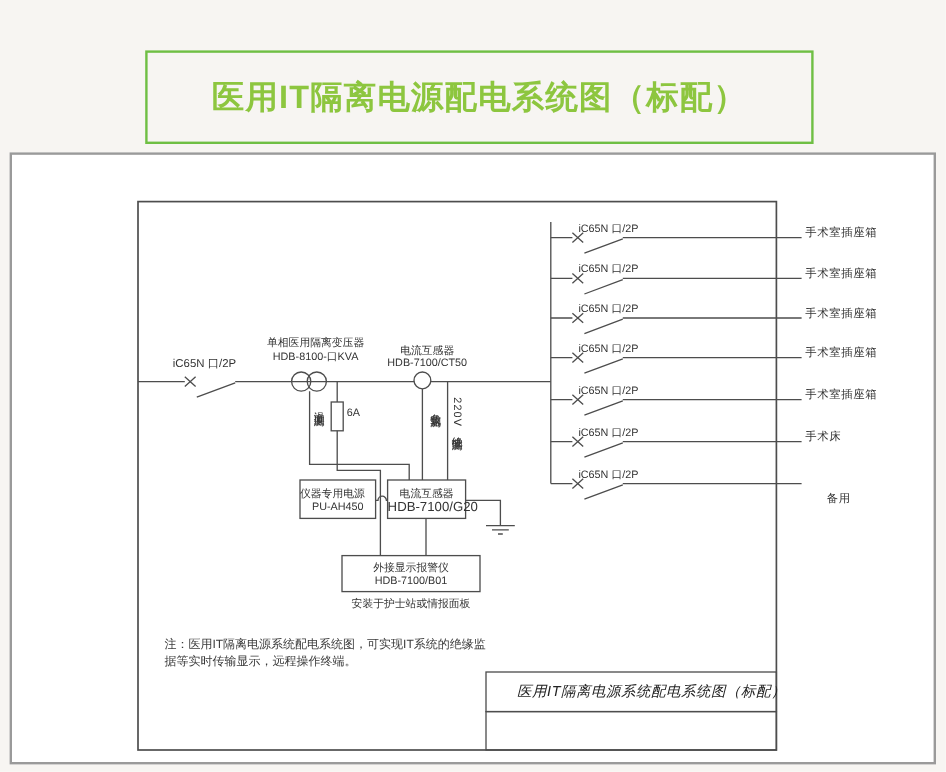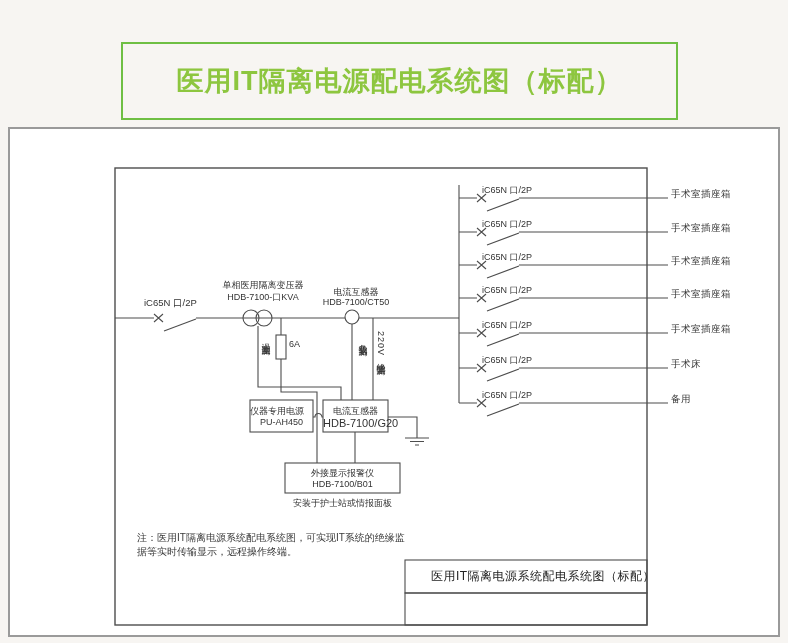--- a/index.html
+++ b/index.html
@@ -16,21 +16,21 @@
   svg.diagram{position:absolute;left:0;top:0;width:788px;height:643px;}
   
   .lbl{position:absolute;color:#333;white-space:nowrap;}
   .f9{font-size:9px;}  .f95{font-size:9.5px;}
   .ctr{text-align:center;}
   .vtext{writing-mode:vertical-rl;text-orientation:mixed;letter-spacing:1px;line-height:1;}
   .blabel{position:absolute;left:482px;font-size:9px;color:#333;white-space:nowrap;}
   .llabel{position:absolute;left:671px;font-size:9.5px;color:#333;white-space:nowrap;letter-spacing:0.5px;}
   .note{position:absolute;left:137px;top:531px;font-size:10px;line-height:13.5px;color:#3a3a3a;}
   .tblock{position:absolute;left:405px;top:560px;width:276px;height:33px;
-    display:flex;align-items:center;justify-content:center;font-size:12px;color:#222;letter-spacing:0.5px;}
+    display:flex;align-items:center;justify-content:center;font-size:12px;color:#222;letter-spacing:0.5px;font-style:italic;}
 </style>
 </head>
 <body>
 
 <div id="canvas">
 
   <div class="title-box">
     <h1>医用IT隔离电源配电系统图（标配）</h1>
   </div>
 
@@ -93,21 +93,21 @@
         <path d="M459 333 H477 M477 329 L486 337 M477 337 L486 329 M487 346 L519 334 M519 333 H668"></path>
         <path d="M459 368 H477 M477 364 L486 372 M477 372 L486 364 M487 381 L519 369 M519 368 H668"></path>
         <path d="M459 403 H477 M477 399 L486 407 M477 407 L486 399 M487 416 L519 404 M519 403 H668"></path>
       </g>
     </g>
   </svg>
 
   <div class="lbl f95" style="left:144px;top:297px;">iC65N 口/2P</div>
 
   <div class="lbl f9 ctr" style="left:221px;top:279px;width:84px;">单相医用隔离变压器</div>
-  <div class="lbl f9 ctr" style="left:221px;top:291px;width:84px;">HDB-7100-口KVA</div>
+  <div class="lbl f9 ctr" style="left:221px;top:291px;width:84px;">HDB-8100-口KVA</div>
 
   <div class="lbl f9 ctr" style="left:322px;top:286px;width:68px;">电流互感器</div>
   <div class="lbl f9 ctr" style="left:322px;top:297px;width:68px;">HDB-7100/CT50</div>
 
   <div class="lbl f9 vtext" style="left:261px;top:336px;">温度监测</div>
   <div class="lbl f9" style="left:289px;top:339px;">6A</div>
   <div class="lbl f9 vtext" style="left:358px;top:337px;">负载监测</div>
   <div class="lbl f9 vtext" style="left:376px;top:331px;">220V绝缘监测</div>
 
   <div class="lbl f9 ctr" style="left:250px;top:405px;width:52px;">仪器专用电源</div>
@@ -125,21 +125,21 @@
   <div class="blabel" style="top:319px;">iC65N 口/2P</div>
   <div class="blabel" style="top:354px;">iC65N 口/2P</div>
   <div class="blabel" style="top:389px;">iC65N 口/2P</div>
 
   <div class="llabel" style="top:188px;">手术室插座箱</div>
   <div class="llabel" style="top:222px;">手术室插座箱</div>
   <div class="llabel" style="top:255px;">手术室插座箱</div>
   <div class="llabel" style="top:288px;">手术室插座箱</div>
   <div class="llabel" style="top:323px;">手术室插座箱</div>
   <div class="llabel" style="top:358px;">手术床</div>
-  <div class="llabel" style="top:393px;">备用</div>
+  <div class="llabel" style="top:409px;margin-left:18px;">备用</div>
 
   <div class="note">
     <div>注：医用IT隔离电源系统配电系统图，可实现IT系统的绝缘监</div>
     <div>据等实时传输显示，远程操作终端。</div>
   </div>
 
   <div class="tblock">医用IT隔离电源系统配电系统图（标配）</div>
 
 </div>
 

